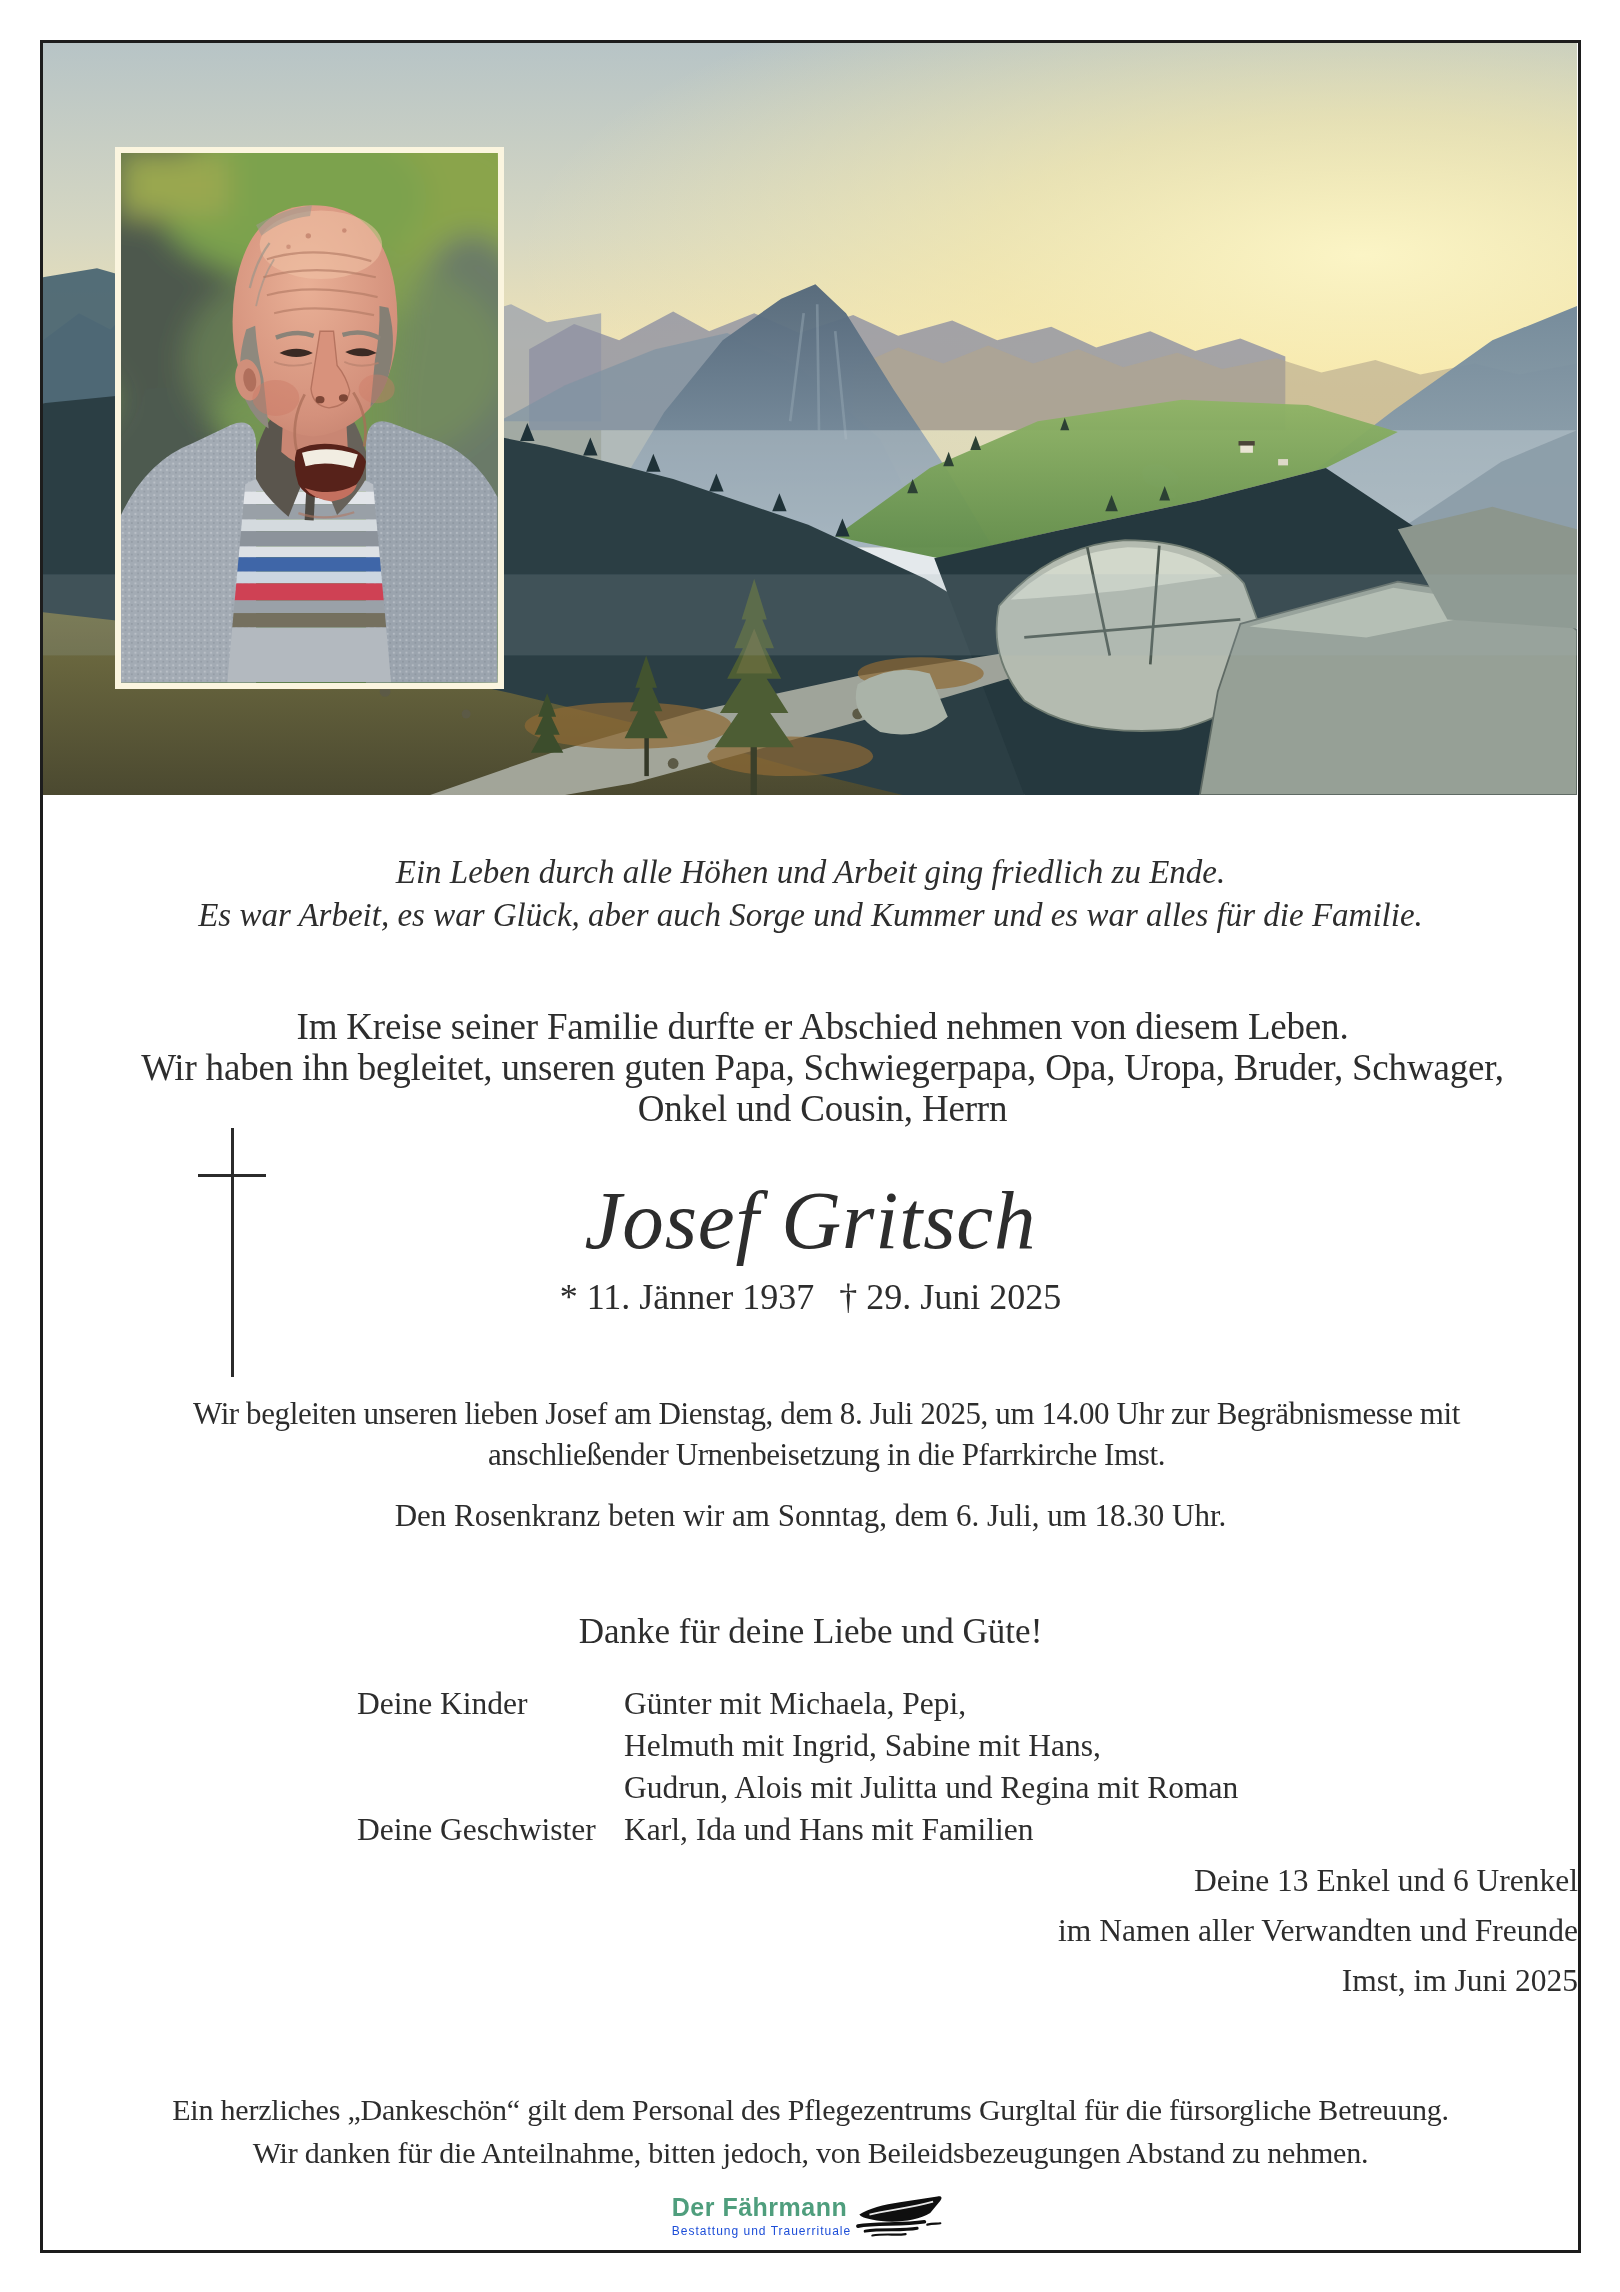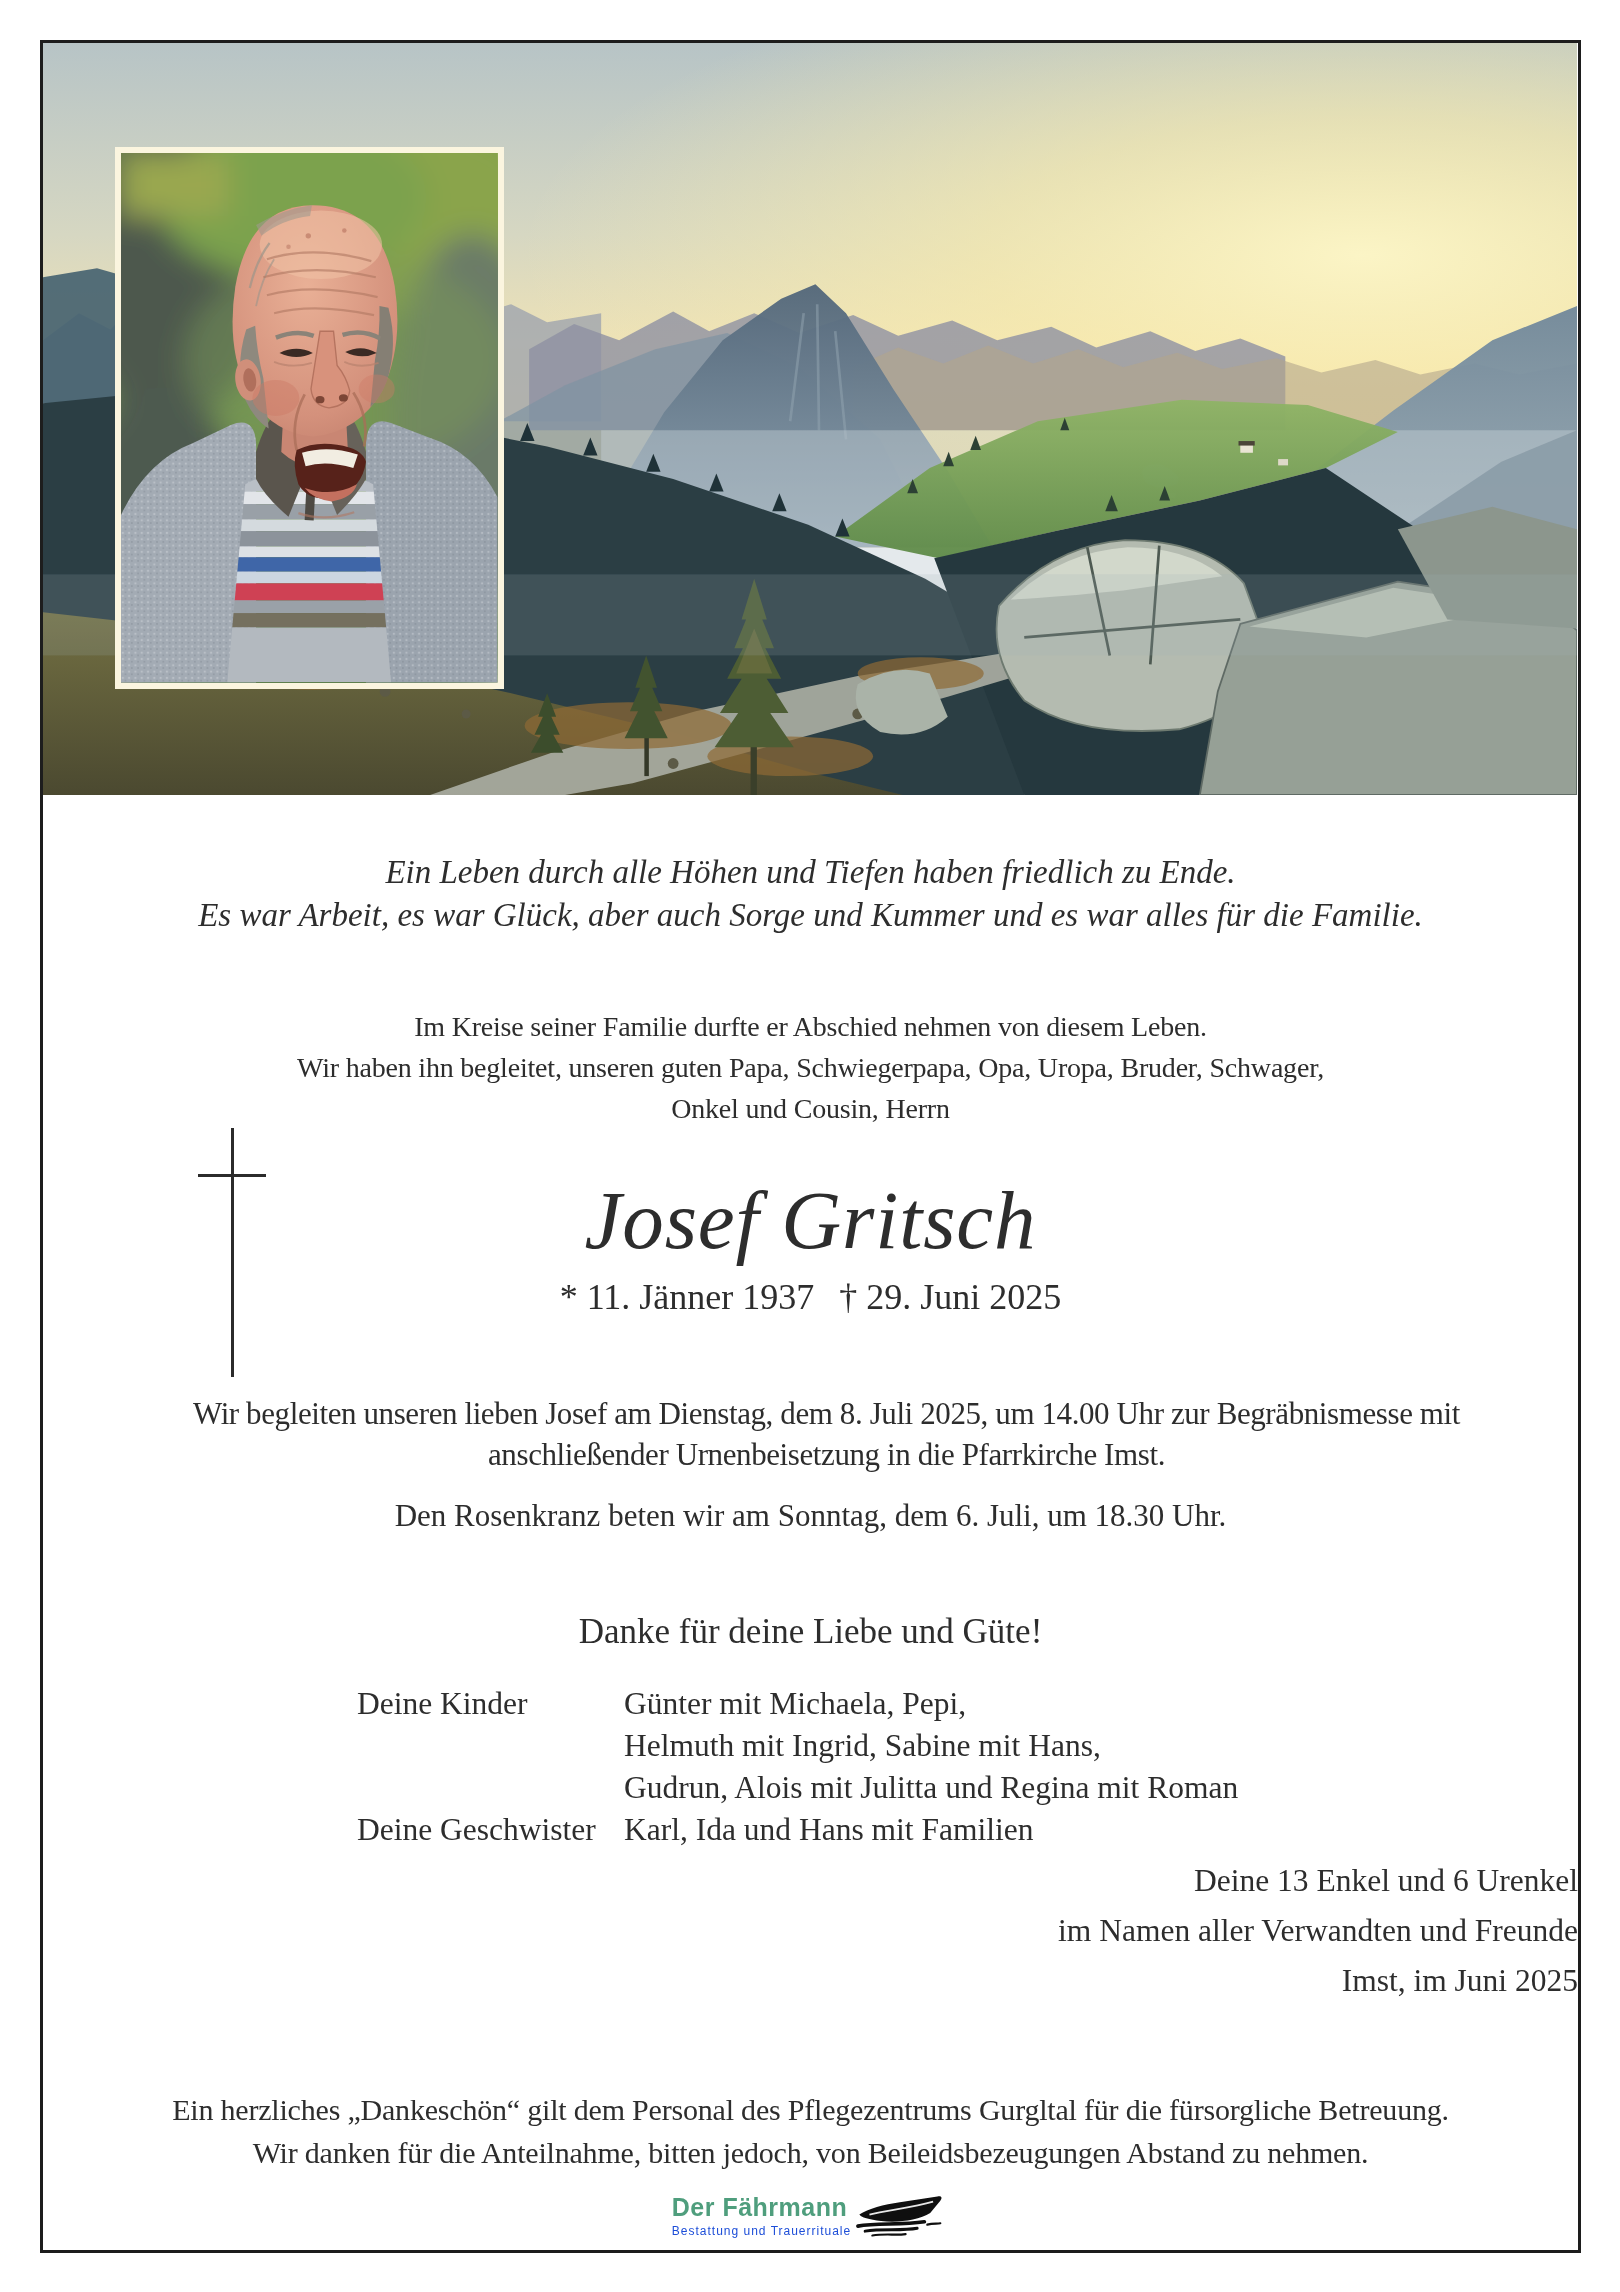--- a/index.html
+++ b/index.html
@@ -9,21 +9,21 @@
         border:3.6px solid #1d1d1d;box-sizing:border-box;background:#ffffff;}
   .photo{position:absolute;left:0;top:0;width:1534px;height:752px;overflow:hidden;}
   .photo svg.landscape{display:block;width:100%;height:100%;}
   .portrait-frame{position:absolute;left:72px;top:104px;width:389px;height:542px;
         background:#fbf5df;padding:6.3px;box-sizing:border-box;}
   .portrait-frame svg{display:block;width:100%;height:100%;}
 
   .tline{position:absolute;left:0;width:100%;text-align:center;}
   .tline .ln{white-space:nowrap;}
   .epitaph{top:808px;font-style:italic;font-size:33px;line-height:43px;}
-  .intro{top:963px;font-size:28px;line-height:41px;letter-spacing:-0.2px;}
+  .intro{top:963px;font-size:37px;line-height:41px;letter-spacing:-0.2px;padding-left:12px;}
   .name{top:1127px;font-size:83px;line-height:101px;font-weight:normal;letter-spacing:0.9px;margin:0;font-style:italic;}
   .dates{top:1233px;font-size:36px;line-height:43px;}
   .dates .gap{display:inline-block;width:25px;}
   .funeral{top:1350px;font-size:31px;line-height:41px;letter-spacing:-0.4px;margin-left:16px;}
   .rosary{top:1452px;font-size:31px;line-height:41px;}
   .danke{top:1567px;font-size:35px;line-height:43px;}
   .family{position:absolute;left:314px;top:1640px;font-size:31.5px;line-height:42px;}
   .family .row{display:flex;}
   .family .flabel{width:267px;flex:0 0 267px;white-space:nowrap;}
   .family .fvalue .ln{white-space:nowrap;}
@@ -312,21 +312,21 @@
             <ellipse cx="284" cy="262" rx="20" ry="16" fill="#cc7a66" opacity="0.4"></ellipse>
             <circle cx="208" cy="92" r="3" fill="#b5715e" opacity="0.6"></circle>
             <circle cx="248" cy="86" r="2.5" fill="#b5715e" opacity="0.6"></circle>
             <circle cx="186" cy="104" r="2.5" fill="#b5715e" opacity="0.5"></circle>
           </g>
         </svg>
       </div>
     </div>
 
     <div class="tline epitaph">
-      <div class="ln">Ein Leben durch alle Höhen und Tiefen haben friedlich zu Ende.</div>
+      <div class="ln">Ein Leben durch alle Höhen und Arbeit ging friedlich zu Ende.</div>
       <div class="ln">Es war Arbeit, es war Glück, aber auch Sorge und Kummer und es war alles für die Familie.</div>
     </div>
 
     <div class="tline intro">
       <div class="ln">Im Kreise seiner Familie durfte er Abschied nehmen von diesem Leben.</div>
       <div class="ln">Wir haben ihn begleitet, unseren guten Papa, Schwiegerpapa, Opa, Uropa, Bruder, Schwager,</div>
       <div class="ln">Onkel und Cousin, Herrn</div>
     </div>
 
     <div class="cross-v"></div>

